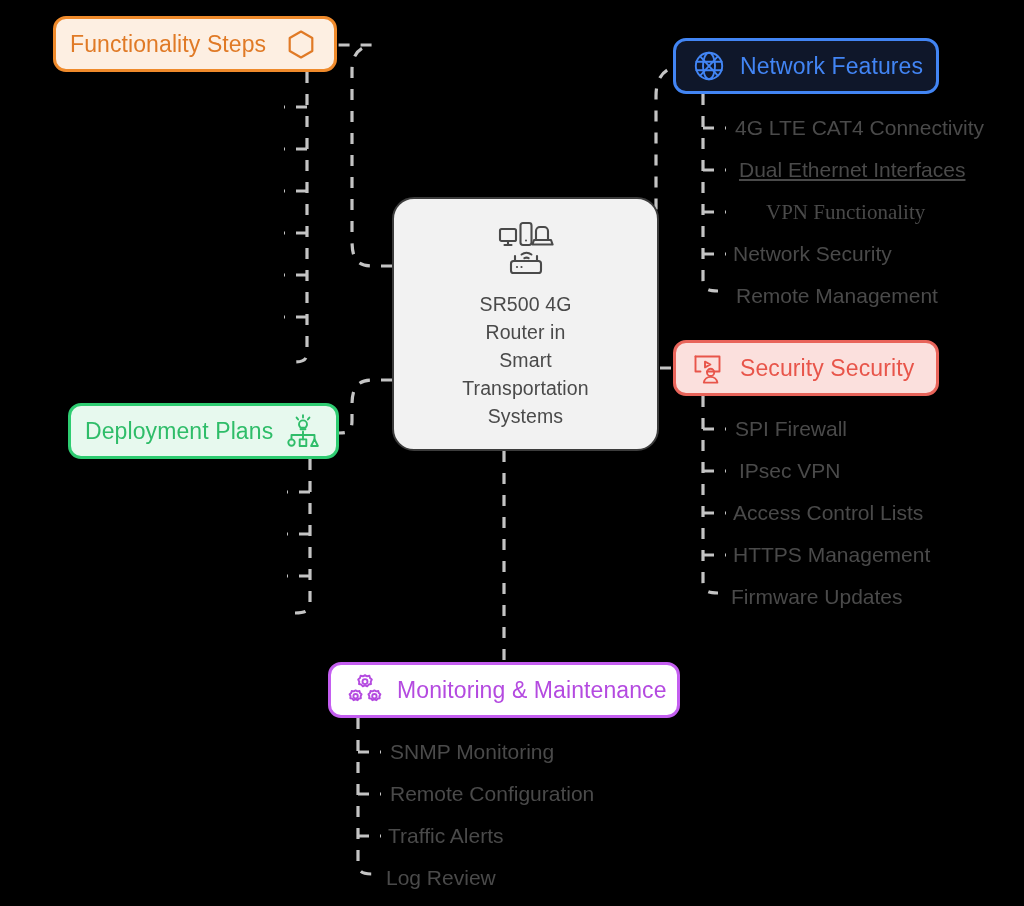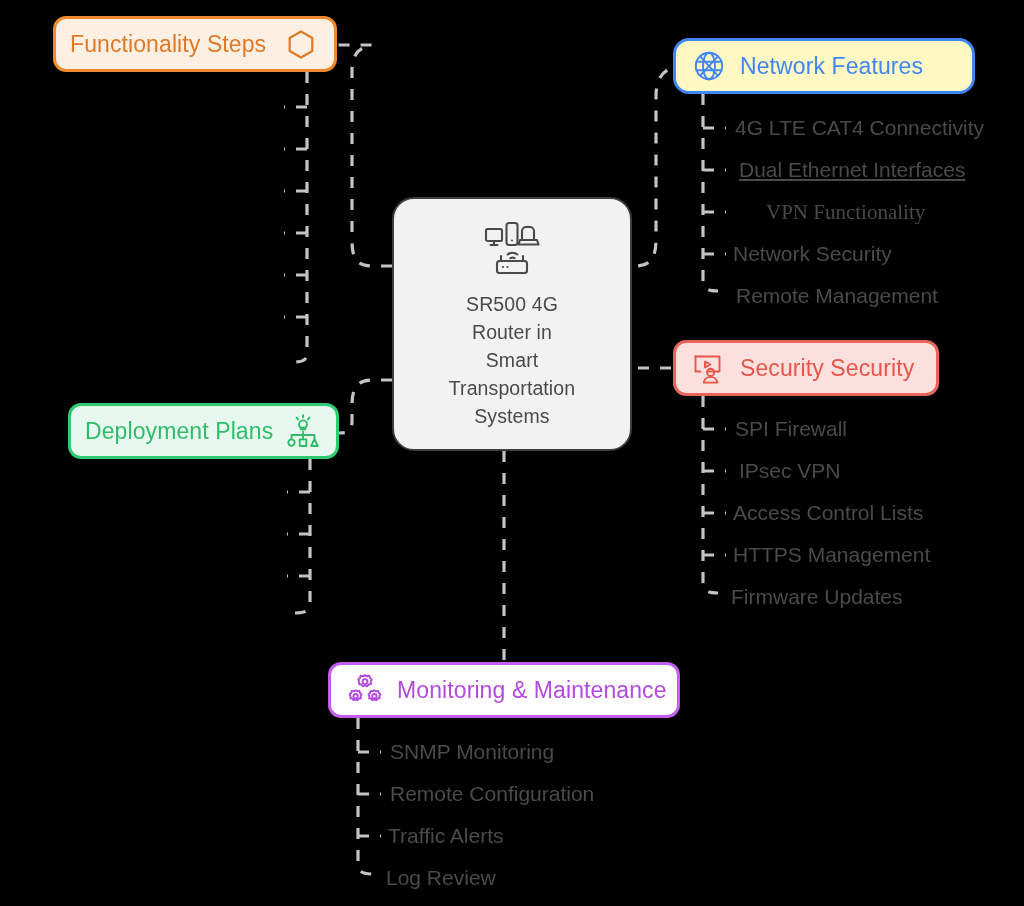--- a/index.html
+++ b/index.html
@@ -5,21 +5,21 @@
   html,body{margin:0;padding:0;background:#000;}
   body{width:1024px;height:906px;overflow:hidden;
        font-family:"Liberation Sans",sans-serif;}
   #stage{position:relative;width:1024px;height:906px;background:#000;}
 
   
   #wires{position:absolute;left:0;top:0;width:1024px;height:906px;}
 
   
   .center-node{
-    position:absolute;left:392px;top:197px;width:240px;height:254px;
+    position:absolute;left:392px;top:197px;width:267px;height:254px;
     background:#f2f2f2;border:2.5px solid #3c3c3c;border-radius:22px;
     box-sizing:border-box;display:flex;flex-direction:column;
     align-items:center;justify-content:center;padding:10px 14px;
   }
   .center-node .cicon{margin-bottom:6px;}
   .center-title{
     color:#4a4a4a;font-size:19.5px;line-height:28px;text-align:center;
     letter-spacing:.1px;
   }
 
@@ -33,22 +33,22 @@
   .pill .picon{display:flex;align-items:center;justify-content:center;}
 
   #pill-config{left:53px;top:16px;width:284px;
     background:#fdefe2;border-color:#ef8a2b;justify-content:space-between;}
   #pill-config .plabel{color:#e07a26;}
 
   #pill-deploy{left:68px;top:403px;width:271px;
     background:#e7f9ee;border-color:#2ecc71;justify-content:space-between;}
   #pill-deploy .plabel{color:#2fbd69;}
 
-  #pill-network{left:673px;top:38px;width:302px;
-    background:#fef9c3;border-color:#4285f4;border-radius:16px;}
+  #pill-network{left:673px;top:38px;width:266px;
+    background:#0f172a;border-color:#4285f4;}
   #pill-network .plabel{color:#4285f4;margin-left:12px;}
 
   #pill-security{left:673px;top:340px;width:266px;
     background:#fbe0dd;border-color:#e8645a;}
   #pill-security .plabel{color:#e8554a;margin-left:12px;}
 
   #pill-monitor{left:328px;top:662px;width:352px;
     background:#ffffff;border-color:#c45ef0;}
   #pill-monitor .plabel{color:#b44ae0;margin-left:12px;}
 

